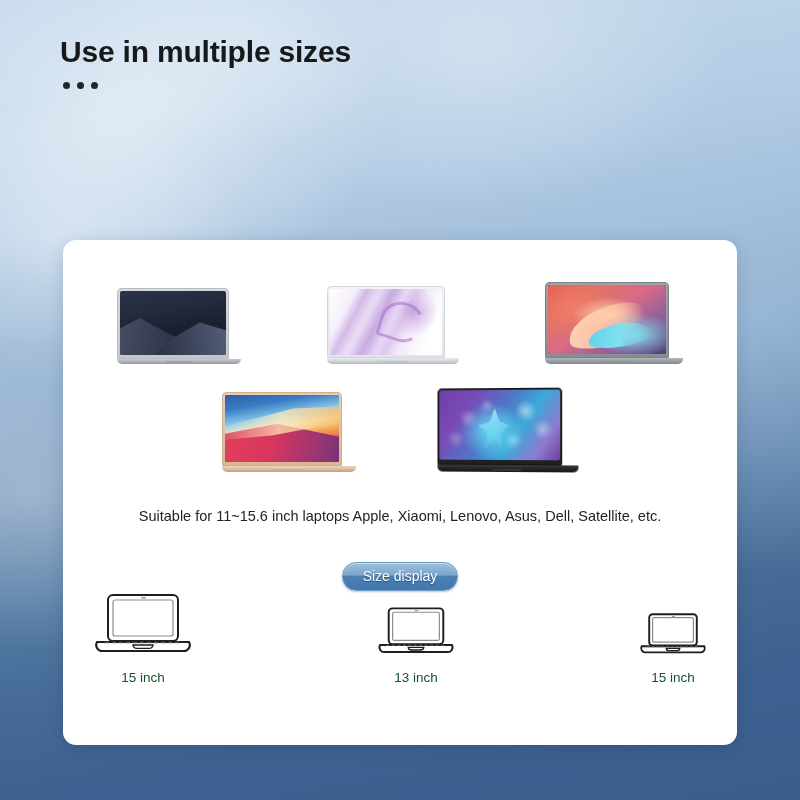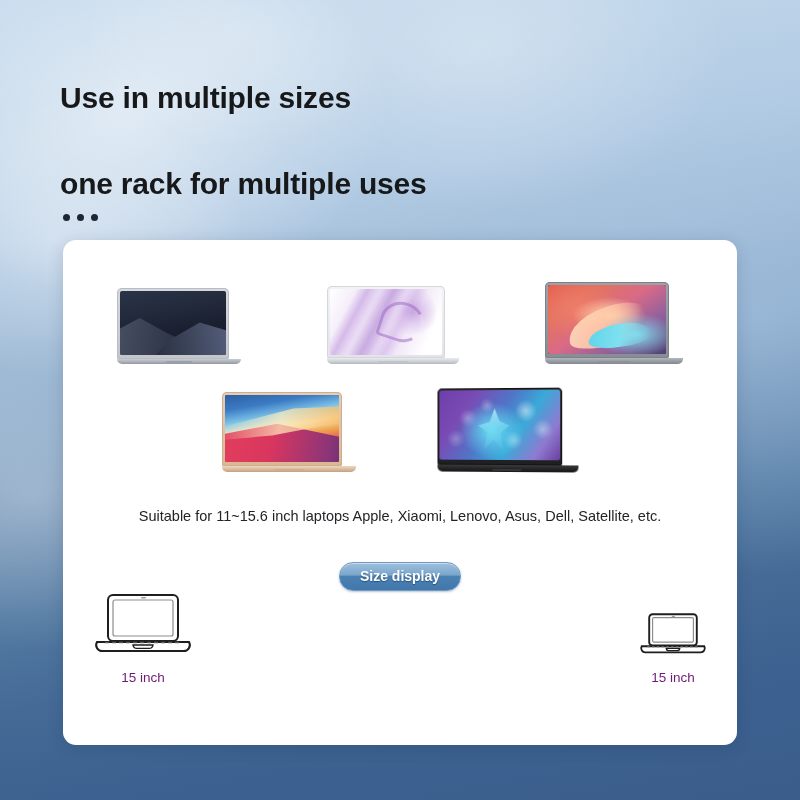--- a/index.html
+++ b/index.html
@@ -47,21 +47,20 @@
 
   
   .header { position: absolute; left: 60px; top: 32px; width: 680px; }
 
   .headline {
     font-size: 30px;
     font-weight: bold;
     color: #17181a;
     line-height: 1.33;
     letter-spacing: -0.2px;
-    margin-top: 46px;
   }
 
   .dots { margin-top: 10px; margin-left: 3px; display: flex; gap: 7px; }
   .dots i {
     display: block;
     width: 7px; height: 7px;
     border-radius: 50%;
     background: #1d2733;
   }
 
@@ -313,54 +312,53 @@
     left: 0; top: 322px;
     width: 100%;
     display: flex;
     justify-content: center;
   }
   .pill {
     display: inline-block;
     padding: 5px 20px 6px 20px;
     border-radius: 14px;
     font-size: 14px;
-    font-weight: bold;
+    font-weight: normal;
     color: #ffffff;
     text-shadow: 0 1px 1px rgba(18,50,85,0.55);
     background: linear-gradient(180deg, #9fc0dd 0%, #7ba6cc 44%, #4b80b2 50%, #4177ab 100%);
     box-shadow: inset 0 1px 0 rgba(255,255,255,0.45), 0 1px 2px rgba(30,60,95,0.30);
     border: 1px solid #6e9cc4;
   }
 
   
   .size-row {
     position: absolute;
     left: 30px; top: 352px;
     width: 614px;
     display: flex;
     justify-content: space-between;
     align-items: flex-end;
   }
   .size-item { display: flex; flex-direction: column; align-items: center; }
   .size-label {
     margin-top: 14px;
     font-size: 13.5px;
-    color: #701a75;
+    color: #14532d;
   }
   .size-icon svg { display: block; }
 </style>
 </head>
 <body>
 
 <div id="bg"></div>
 <div id="bg-soft"></div>
 
 <div class="header">
   <div class="headline">Use in multiple sizes</div>
-  <div class="headline">one rack for multiple uses</div>
 
   <div class="dots">
     <i></i>
     <i></i>
     <i></i>
   </div>
 
 </div>
 
 <div class="card">
@@ -444,20 +442,33 @@
           <rect x="48" y="5" width="5" height="1.6" rx="0.8" fill="#9a9a9a"></rect>
           <path d="M4 50 h92 a6 6 0 0 1 -6 9 H10 a6 6 0 0 1 -6 -9 Z" fill="#fff" stroke="#1e1e1e" stroke-width="2"></path>
           <line x1="12" y1="50.5" x2="88" y2="50.5" stroke="#5a5a5a" stroke-width="1.4" stroke-dasharray="4 3"></line>
           <path d="M40 53 h20 a4 4 0 0 1 -4 3.4 H44 A4 4 0 0 1 40 53 Z" fill="#fff" stroke="#1e1e1e" stroke-width="1.4"></path>
         </svg>
       </div>
       <div class="size-label">15 inch</div>
     </div>
 
 
+    <div class="size-item">
+      <div class="size-icon">
+        <svg width="78" height="50" viewBox="0 0 100 64">
+          <rect x="15" y="3" width="70" height="46" rx="5" ry="5" fill="#fff" stroke="#1e1e1e" stroke-width="2.5"></rect>
+          <rect x="20" y="8" width="60" height="36" rx="2" ry="2" fill="#fff" stroke="#8d8d8d" stroke-width="1.5"></rect>
+          <rect x="48" y="5" width="5" height="1.8" rx="0.9" fill="#9a9a9a"></rect>
+          <path d="M4 50 h92 a6 6 0 0 1 -6 9 H10 a6 6 0 0 1 -6 -9 Z" fill="#fff" stroke="#1e1e1e" stroke-width="2.5"></path>
+          <line x1="12" y1="50.5" x2="88" y2="50.5" stroke="#5a5a5a" stroke-width="1.7" stroke-dasharray="4 3"></line>
+          <path d="M40 53 h20 a4 4 0 0 1 -4 3.4 H44 A4 4 0 0 1 40 53 Z" fill="#fff" stroke="#1e1e1e" stroke-width="1.7"></path>
+        </svg>
+      </div>
+      <div class="size-label">13 inch</div>
+    </div>
 
     <div class="size-item">
       <div class="size-icon">
         <svg width="68" height="44" viewBox="0 0 100 64">
           <rect x="15" y="3" width="70" height="46" rx="5" ry="5" fill="#fff" stroke="#1e1e1e" stroke-width="2.8"></rect>
           <rect x="20" y="8" width="60" height="36" rx="2" ry="2" fill="#fff" stroke="#8d8d8d" stroke-width="1.7"></rect>
           <rect x="48" y="5" width="5" height="2" rx="1" fill="#9a9a9a"></rect>
           <path d="M4 50 h92 a6 6 0 0 1 -6 9 H10 a6 6 0 0 1 -6 -9 Z" fill="#fff" stroke="#1e1e1e" stroke-width="2.8"></path>
           <line x1="12" y1="50.5" x2="88" y2="50.5" stroke="#5a5a5a" stroke-width="1.9" stroke-dasharray="4 3"></line>
           <path d="M40 53 h20 a4 4 0 0 1 -4 3.4 H44 A4 4 0 0 1 40 53 Z" fill="#fff" stroke="#1e1e1e" stroke-width="1.9"></path>

